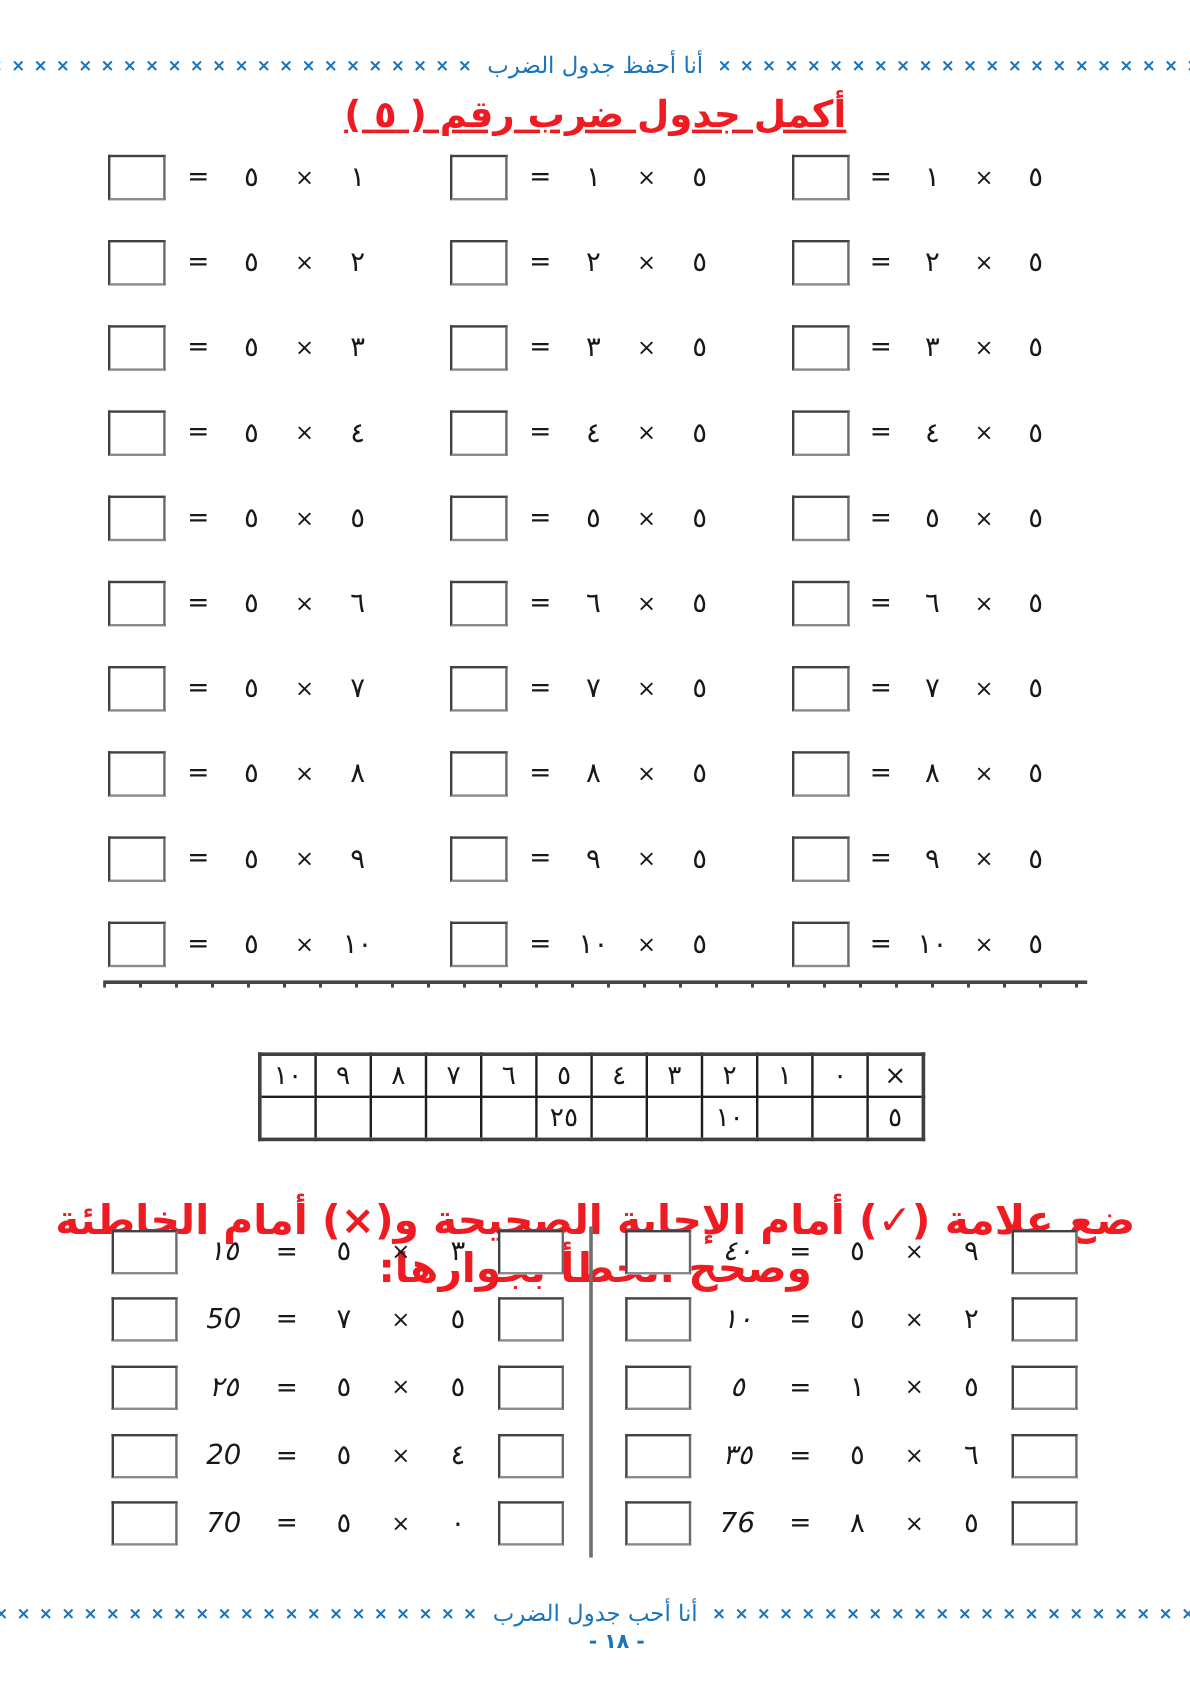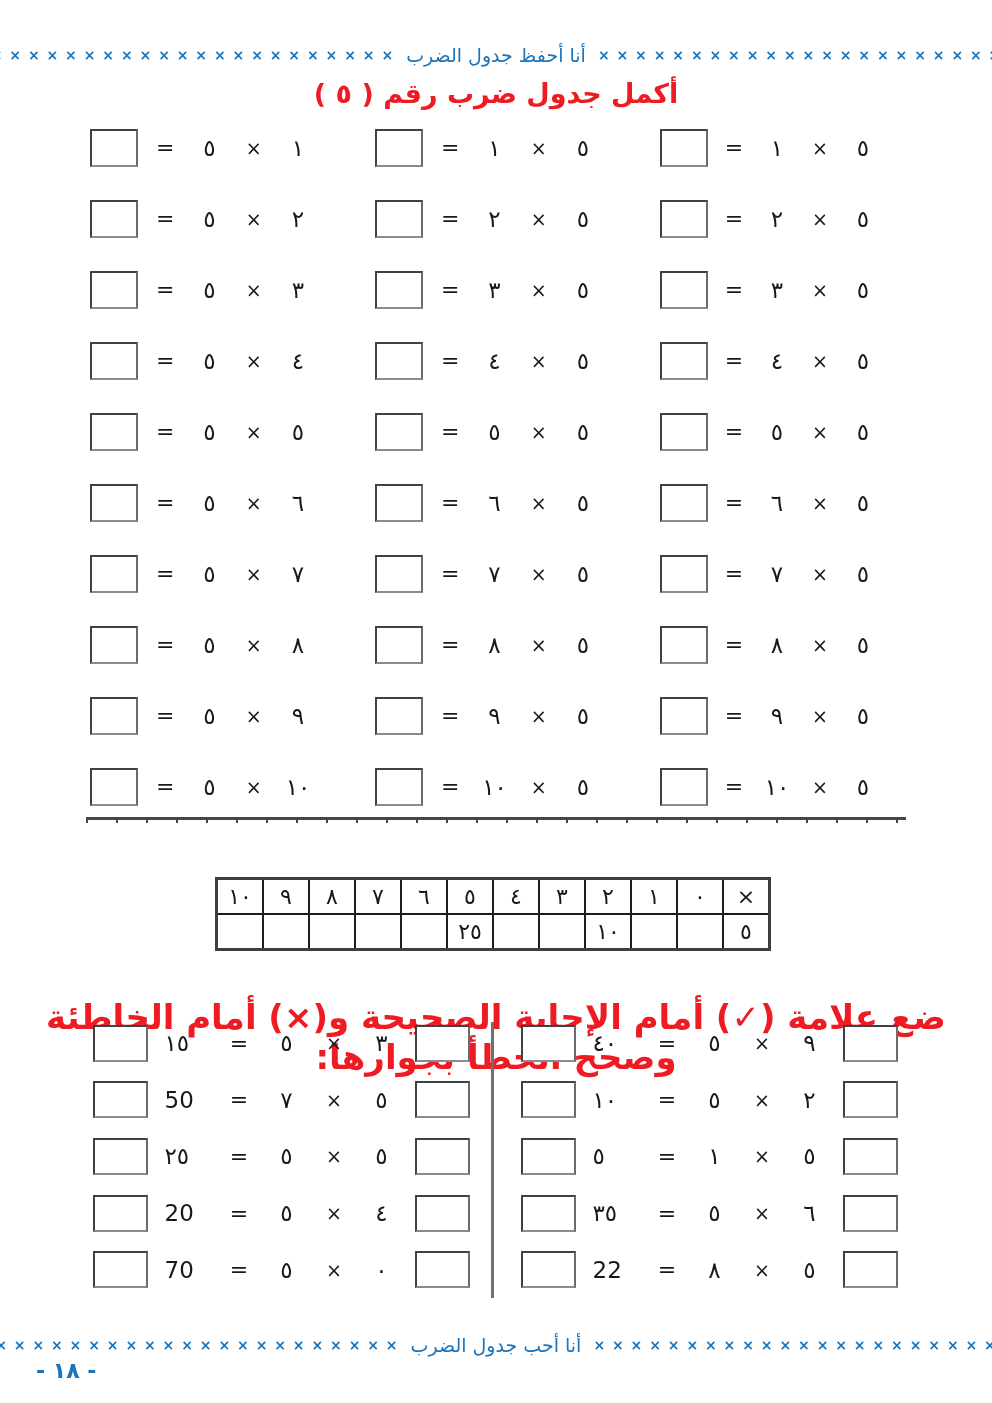--- a/index.html
+++ b/index.html
@@ -6,21 +6,21 @@
   .page{position:relative;width:992px;height:1403px;background:#ffffff;overflow:hidden;
         font-family:"DejaVu Sans",sans-serif;color:#17181a;}
 
   
   .deco-row{position:absolute;left:0;right:0;display:flex;justify-content:center;
             align-items:center;gap:12px;white-space:nowrap;}
   .deco{font-size:14px;font-weight:bold;letter-spacing:1px;}
   .deco-title{font-size:19px;font-weight:normal;}
 
   .t-red{color:#ee1b22;font-weight:bold;text-align:center;position:absolute;left:0;right:0;}
-  .title1{top:78px;font-size:27px;}
+  .title1{top:78px;font-size:31px;text-decoration:underline;}
   .title2{top:826px;font-size:24px;}
   .title3{top:997px;font-size:34px;}
 
   
   .s1-grid{position:absolute;top:112px;left:90px;width:790px;height:710px;
            display:grid;grid-template-columns:220px 225px 225px;column-gap:60px;
            grid-auto-rows:71px;direction:rtl;align-items:center;}
   .eq{display:flex;direction:rtl;justify-content:space-between;align-items:center;
       font-size:23px;}
   .eq .n{min-width:34px;text-align:center;}
@@ -43,27 +43,27 @@
 
   
   .s3-col{position:absolute;display:flex;flex-direction:column;}
   .s3-left{top:1015px;left:93px;width:377px;}
   .s3-right{top:1015px;left:521px;width:377px;}
   .crow{height:56.6px;display:flex;direction:rtl;justify-content:space-between;
         align-items:center;font-size:23px;}
   .crow .n{min-width:34px;text-align:center;}
   .crow .op{min-width:28px;text-align:center;font-size:19px;}
   .crow .eqs{min-width:28px;text-align:center;font-size:22px;}
-  .crow .res{min-width:44px;text-align:left;}
+  .crow .res{min-width:44px;text-align:center;font-style:italic;}
   .cbox{width:55px;height:37px;background:#fff;border:2px solid #404145;
         border-bottom-color:#8a8b8f;border-right-color:#6a6b6f;box-sizing:border-box;}
   .s3-divider{position:absolute;left:491px;top:1022px;width:2.5px;height:276px;background:#707070;}
 
-  .page-num{position:absolute;left:0;right:0;top:1358px;text-align:left;
-            font-size:22px;font-weight:bold;padding-left:36px;}
+  .page-num{position:absolute;left:0;right:0;top:1358px;text-align:center;
+            font-size:17px;font-weight:bold;padding-left:36px;}
   .c-blue{color:#1b75bc;}
 </style>
 </head>
 <body>
 
 <div class="page">
 
   <div class="deco-row c-blue" style="top:44px;">
     <span class="deco">× × × × × × × × × × × × × × × × × × × × × ×</span>
     <span class="deco-title" dir="rtl">أنا أحفظ جدول الضرب</span>
@@ -391,21 +391,21 @@
     <span class="res">٣٥</span>
     <div class="cbox"></div>
   </div>
 
   <div class="crow">
     <div class="cbox"></div>
     <span class="n">٥</span>
     <span class="op">×</span>
     <span class="n">٨</span>
     <span class="eqs">=</span>
-    <span class="res">22</span>
+    <span class="res">76</span>
     <div class="cbox"></div>
   </div>
 </div>
   <div class="s3-divider"></div>
   <div class="s3-col s3-left" id="s3-left">
   <div class="crow">
     <div class="cbox"></div>
     <span class="n">٣</span>
     <span class="op">×</span>
     <span class="n">٥</span>

